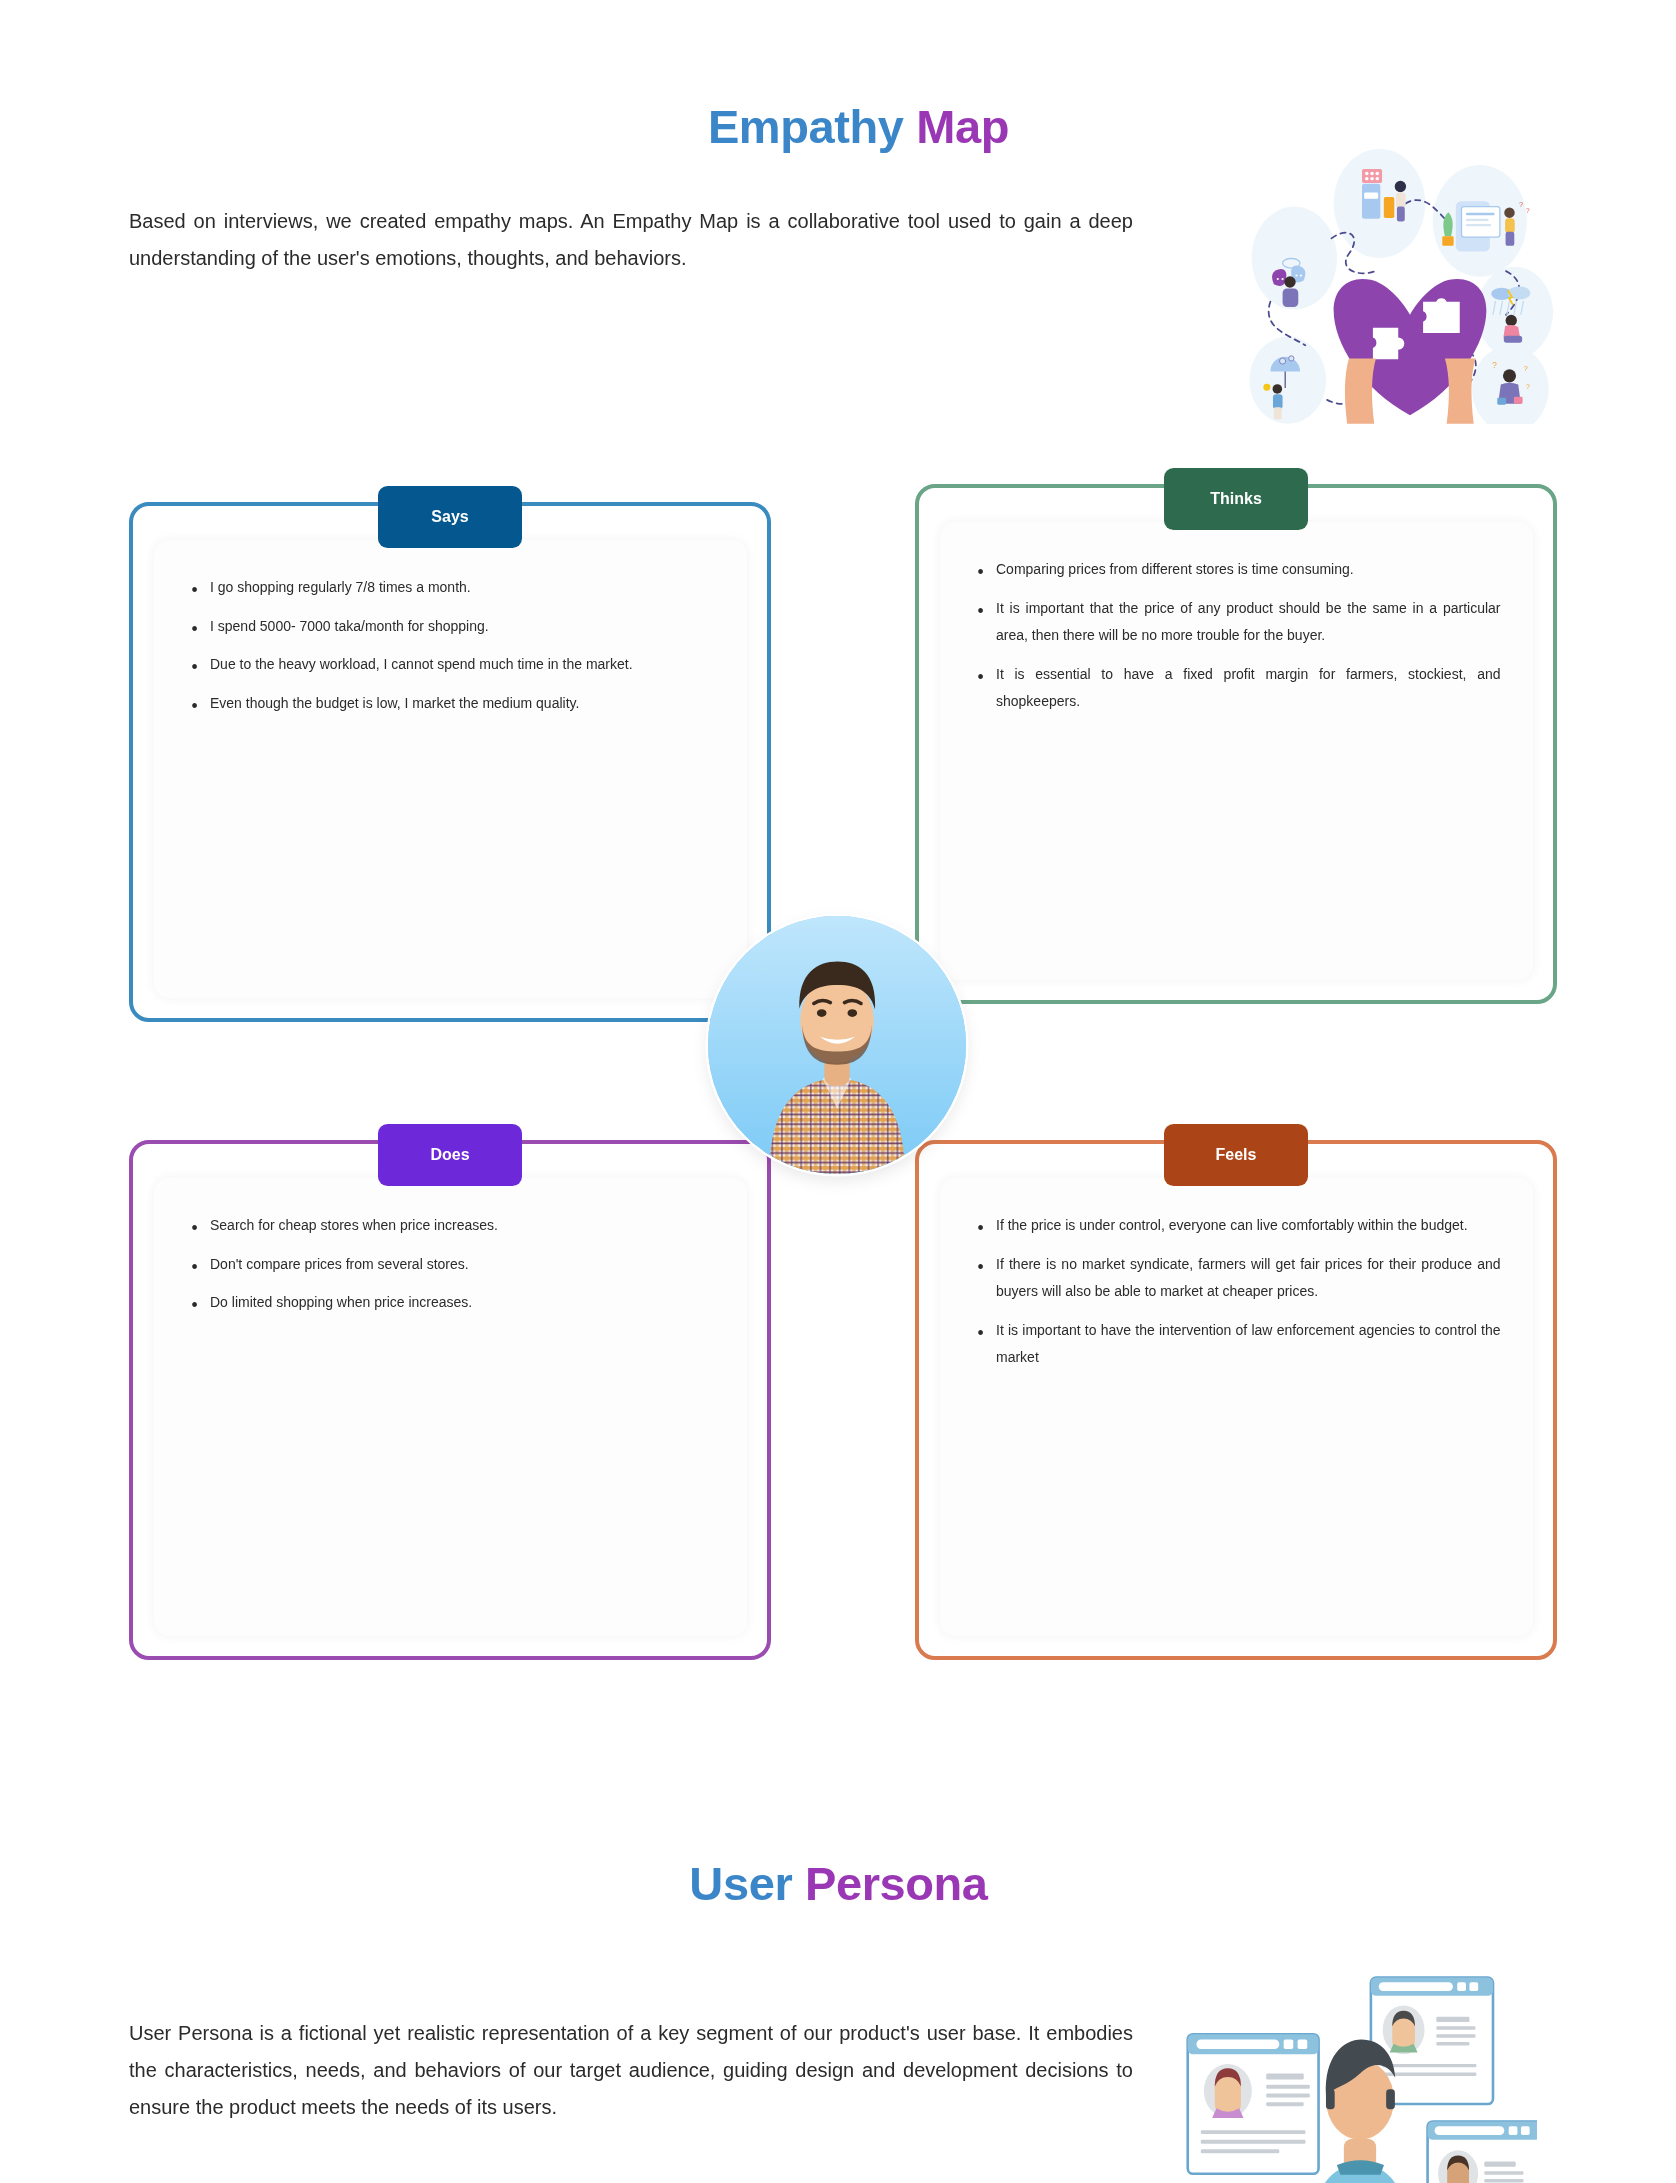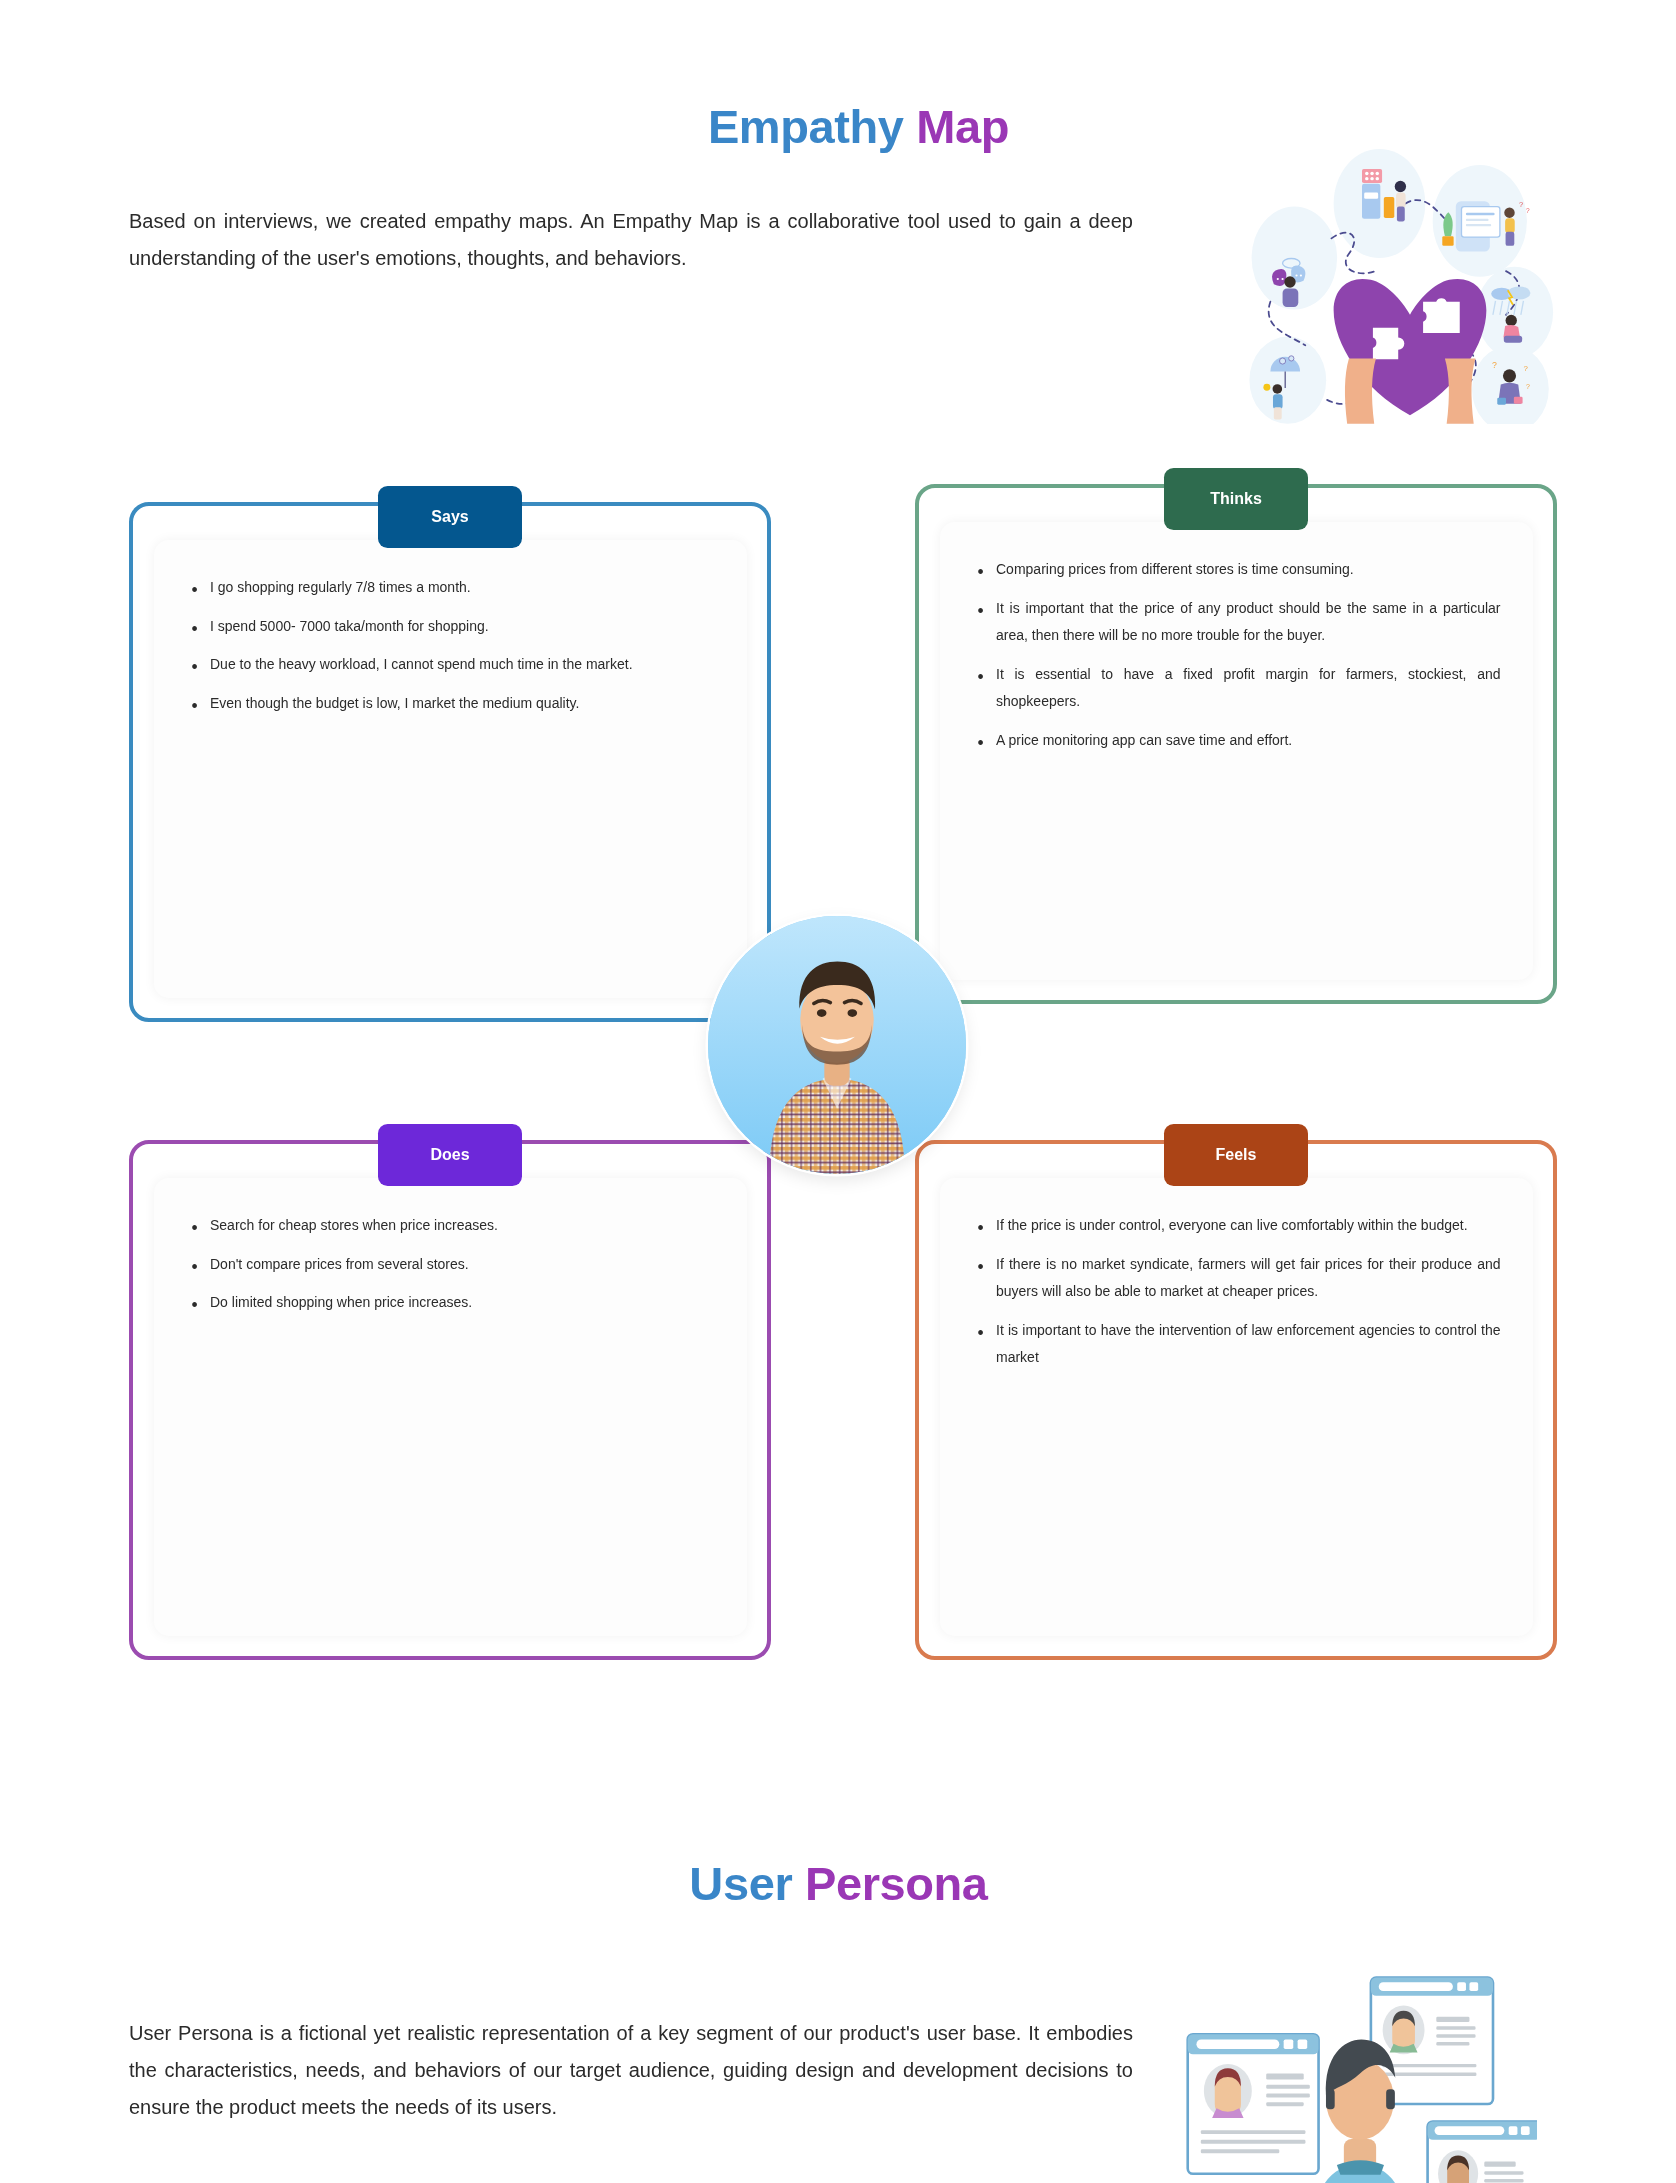--- a/index.html
+++ b/index.html
@@ -218,21 +218,20 @@
 </div>
 
 <div class="quad" style="left:915px; top:484px; width:642px; height:520px;">
   <div class="quad-frame" style="border-color:#6aa588;"></div>
   <div class="quad-tab" style="background:#2e6b4e;">Thinks</div>
   <div class="quad-inner">
     <ul class="bullets">
       <li>Comparing prices from different stores is time consuming.</li>
       <li>It is important that the price of any product should be the same in a  particular area, then there will be no more trouble for the buyer.</li>
       <li>It is essential to have a fixed profit margin for farmers, stockiest, and shopkeepers.</li>
-      <li>A price monitoring app can save time and effort.</li>
     </ul>
   </div>
 </div>
 
 <div class="quad" style="left:129px; top:1140px; width:642px; height:520px;">
   <div class="quad-frame" style="border-color:#9b4cb0;"></div>
   <div class="quad-tab" style="background:#6d28d9;">Does</div>
   <div class="quad-inner">
     <ul class="bullets">
       <li>Search for cheap stores when price increases.</li>

